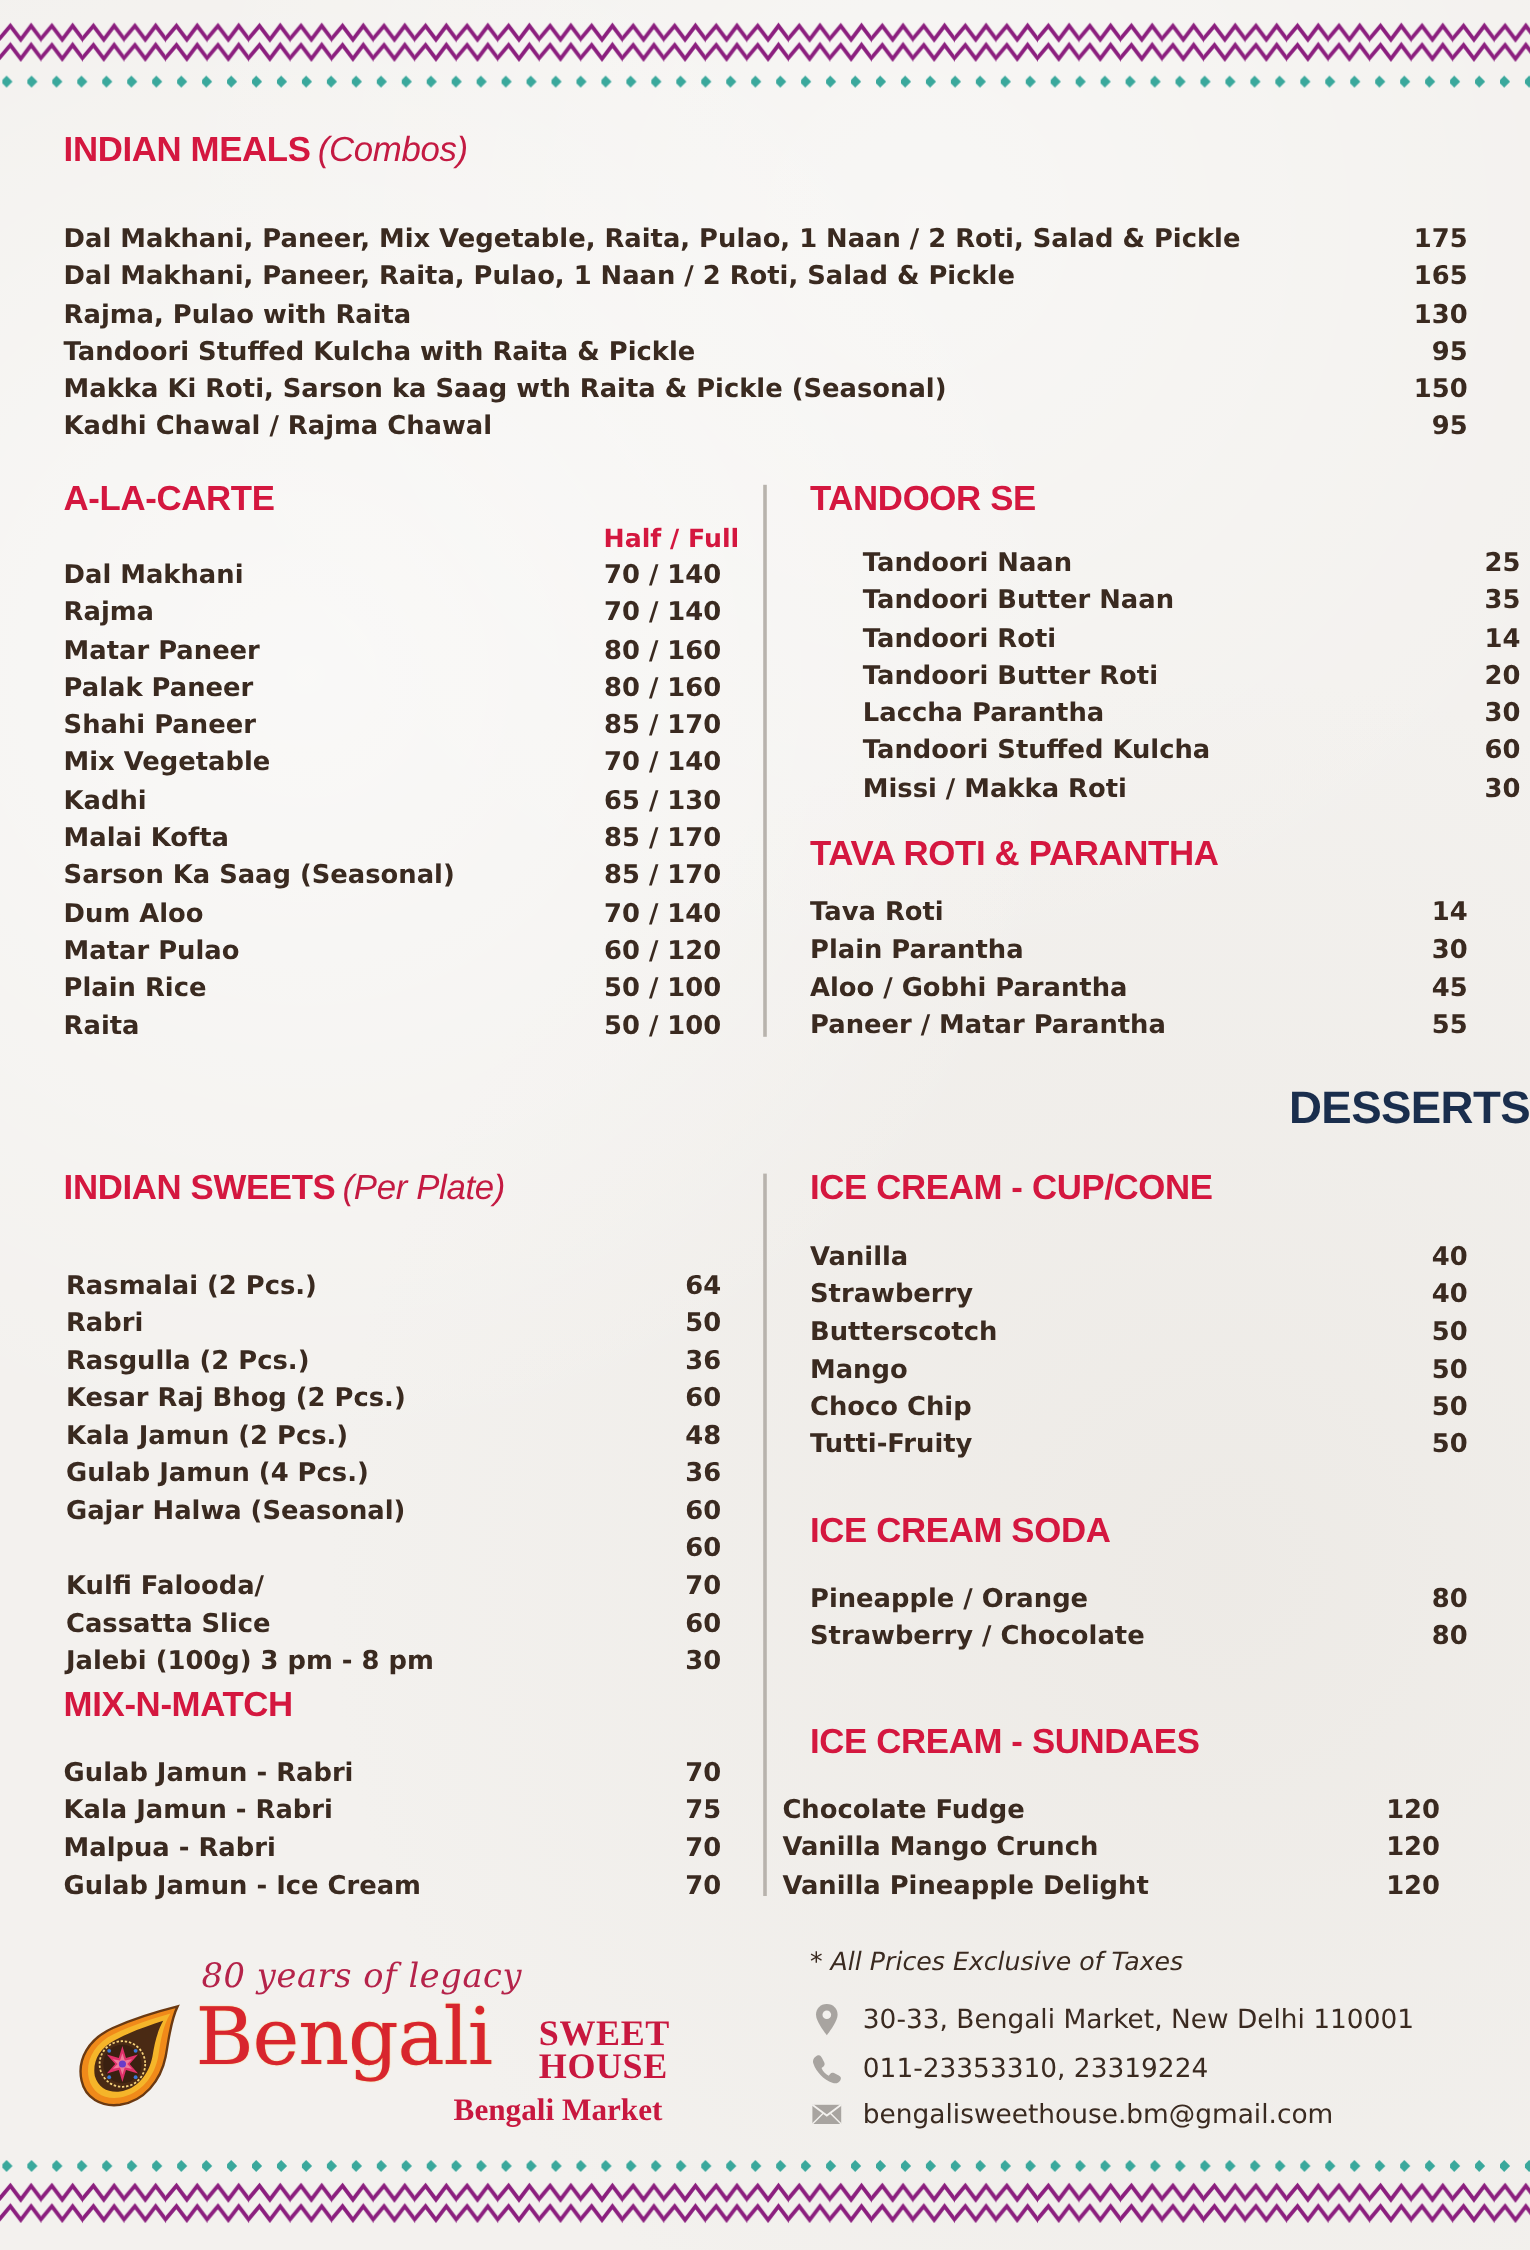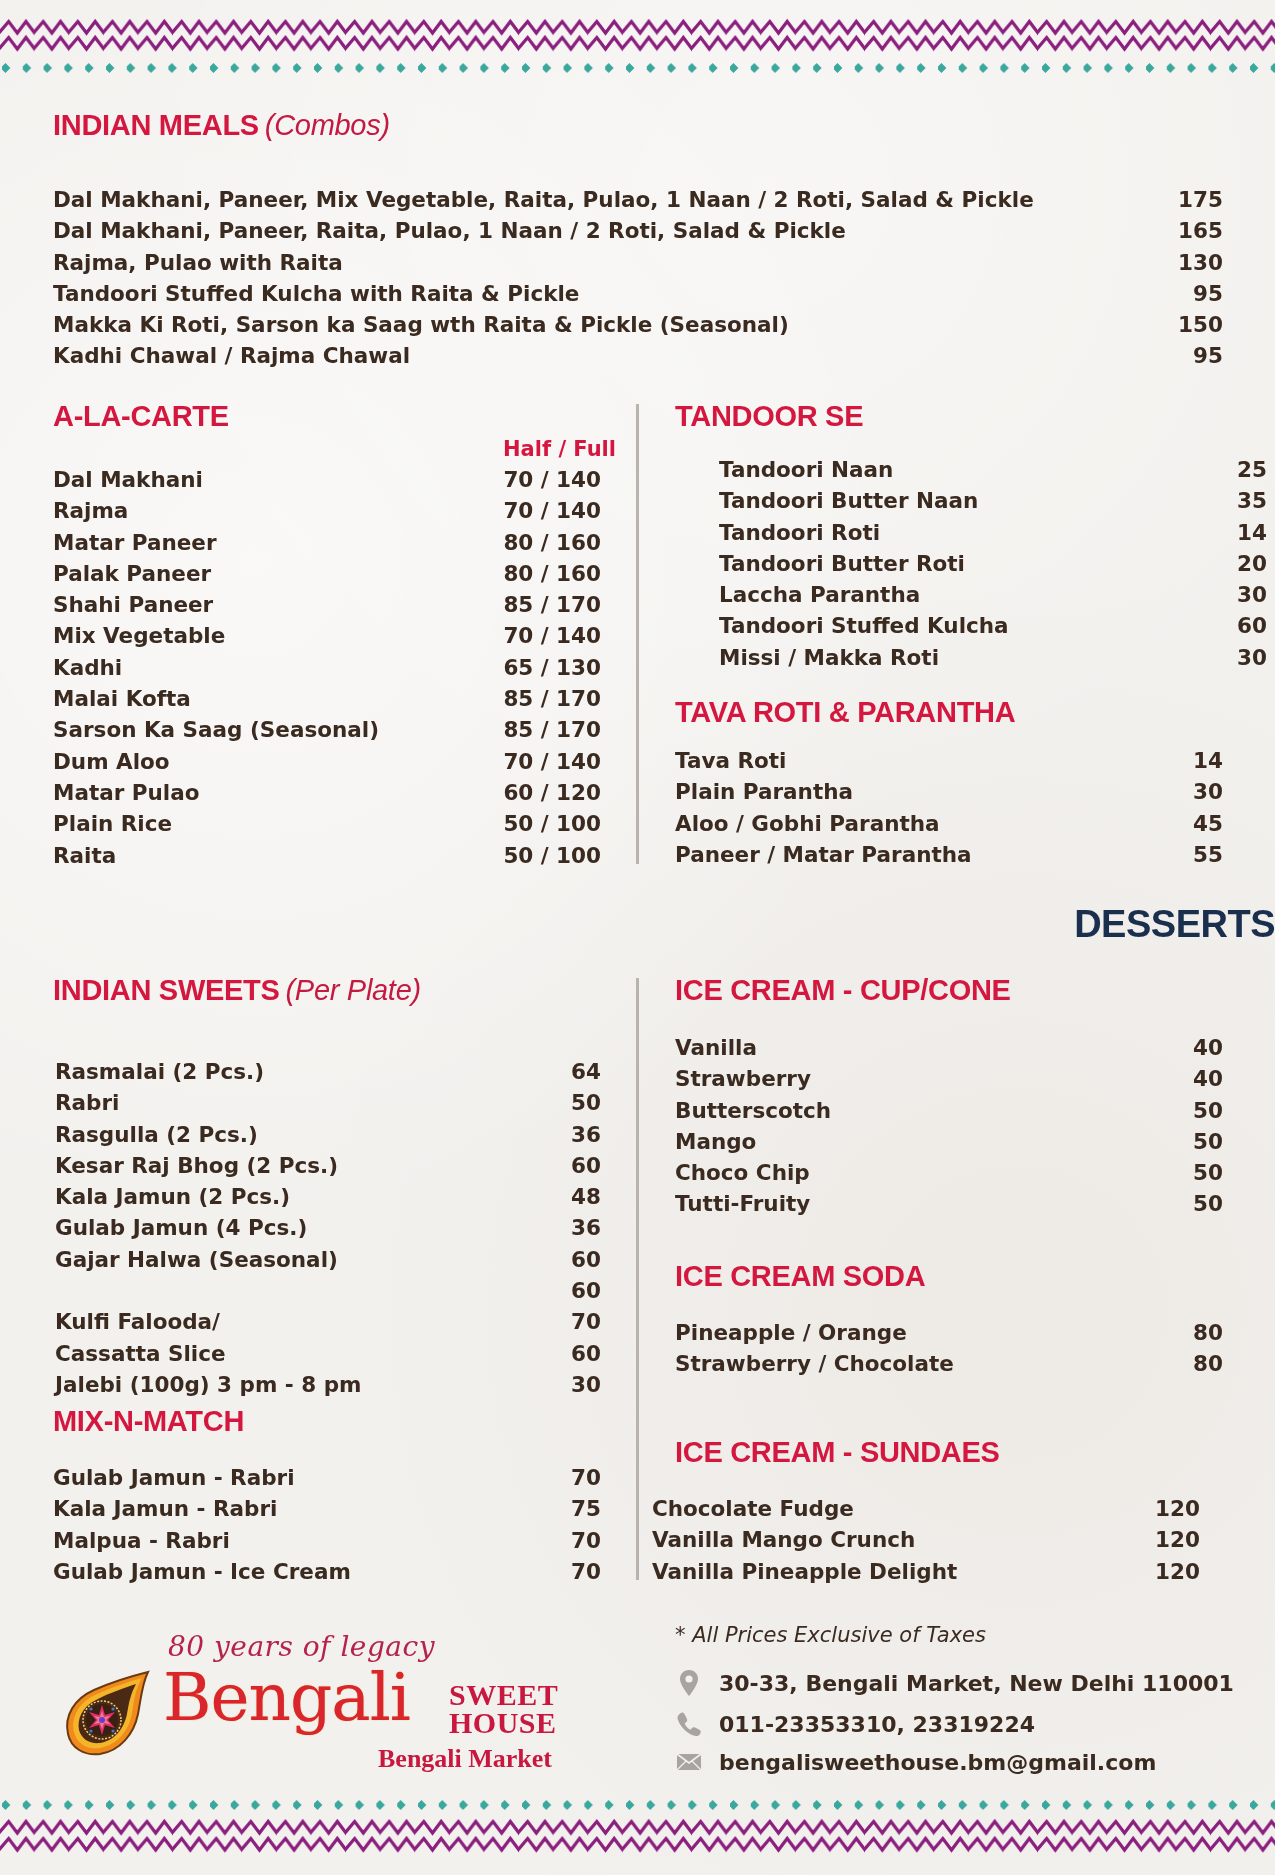--- a/index.html
+++ b/index.html
@@ -133,21 +133,21 @@
   }
   .contact {
     position: absolute;
     left: 675px;
     height: 34px;
     display: flex;
     align-items: center;
     white-space: nowrap;
   }
   .contact .ico { width: 28px; height: 28px; margin-right: 16px; display: flex; align-items: center; justify-content: center; }
-  .contact .txt { font-size: 22px; font-weight: bold; color: #3a2a20; }
+  .contact .txt { font-size: 22px; font-weight: normal; color: #3a2a20; }
 </style>
 </head>
 <body>
 
 <div class="border-band" style="top:14px;">
   <svg width="1275" height="64" viewBox="0 0 1275 64">
     <defs>
       <pattern id="zz" x="0" y="0" width="34.6" height="64" patternUnits="userSpaceOnUse">
         <polyline points="-1,19 8.65,7.5 17.3,19 25.95,7.5 34.6,19 36,17.5" fill="none" stroke="#8b1f7e" stroke-width="3.2"></polyline>
         <polyline points="-1,35 8.65,23.5 17.3,35 25.95,23.5 34.6,35 36,33.5" fill="none" stroke="#8b1f7e" stroke-width="3.2"></polyline>

